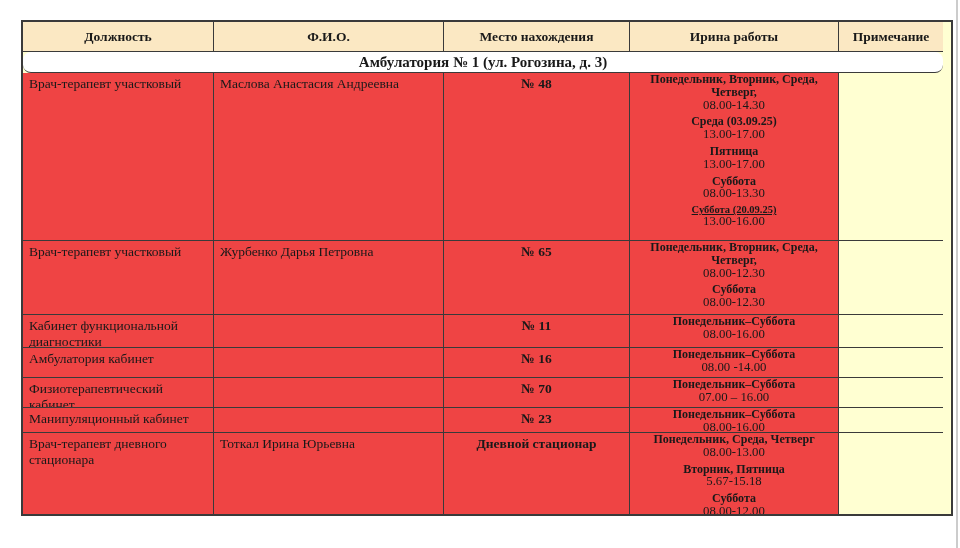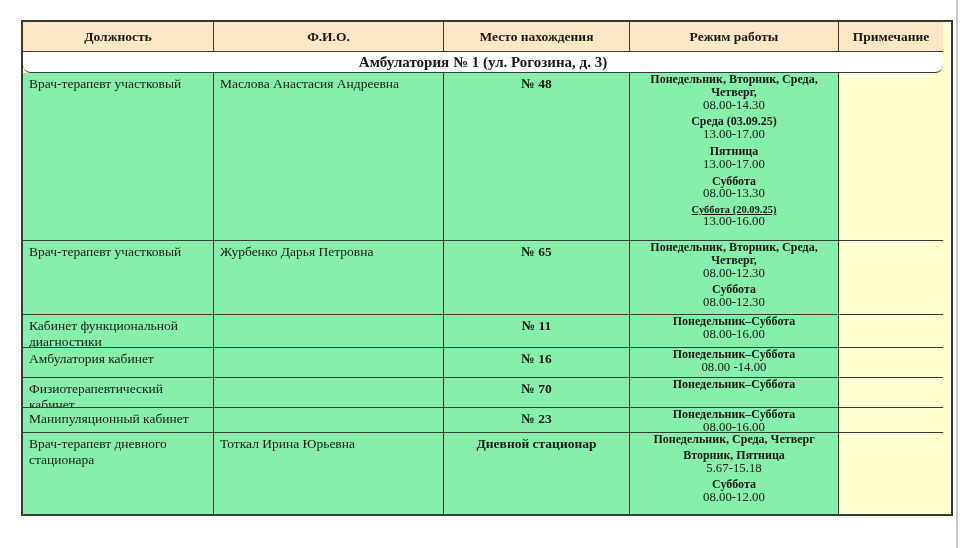--- a/index.html
+++ b/index.html
@@ -20,21 +20,21 @@
     display:grid;
     grid-template-columns:191px 230px 186px 209px 104px;
     grid-template-rows:30px 21px 168px 74px 33px 30px 30px 25px 81px;
     background:#ffffd2;
   }
   .cell{
     box-sizing:border-box;
     border-right:1px solid #3a3a3a;
     border-bottom:1px solid #3a3a3a;
     overflow:hidden;
-    background:#86efac;
+    background:#ef4444;
   }
   .cell.last-col{border-right:none;}
   .cell.last-row{border-bottom:none;}
   .th{
     background:#fbe8c3;
     display:flex;align-items:center;justify-content:center;
     font-weight:bold;font-size:13.5px;text-align:center;
   }
   .section{
     grid-column:1 / -1;
@@ -58,21 +58,21 @@
   .sched-time{font-size:12.8px;line-height:1.06;}
   .note{background:#ffffd2;}
 </style>
 </head>
 <body>
 
 <div class="tbl">
     <div class="cell th">Должность</div>
     <div class="cell th">Ф.И.О.</div>
     <div class="cell th">Место нахождения</div>
-    <div class="cell th">Режим работы</div>
+    <div class="cell th">Ирина работы</div>
     <div class="cell th last-col">Примечание</div>
     <div class="cell section last-col">Амбулатория № 1 (ул. Рогозина, д. 3)</div>
     <div class="cell pos">Врач-терапевт участковый</div>
     <div class="cell name">Маслова Анастасия Андреевна</div>
     <div class="cell loc">№ 48</div>
     <div class="cell sched">
       <div class="sched-entry">
         <div class="sched-days">Понедельник, Вторник, Среда, Четверг,</div>
         <div class="sched-time">08.00-14.30</div>
       </div>
@@ -127,39 +127,41 @@
         <div class="sched-time">08.00 -14.00</div>
       </div>
     </div>
     <div class="cell note last-col"></div>
     <div class="cell pos">Физиотерапевтический кабинет</div>
     <div class="cell name"></div>
     <div class="cell loc">№ 70</div>
     <div class="cell sched">
       <div class="sched-entry">
         <div class="sched-days">Понедельник–Суббота</div>
+        <div class="sched-time">07.00 – 16.00</div>
       </div>
     </div>
     <div class="cell note last-col"></div>
     <div class="cell pos">Манипуляционный кабинет</div>
     <div class="cell name"></div>
     <div class="cell loc">№ 23</div>
     <div class="cell sched">
       <div class="sched-entry">
         <div class="sched-days">Понедельник–Суббота</div>
         <div class="sched-time">08.00-16.00</div>
       </div>
     </div>
     <div class="cell note last-col"></div>
     <div class="cell pos last-row">Врач-терапевт дневного стационара</div>
     <div class="cell name last-row">Тоткал Ирина Юрьевна</div>
     <div class="cell loc last-row">Дневной стационар</div>
     <div class="cell sched last-row">
       <div class="sched-entry">
         <div class="sched-days">Понедельник, Среда, Четверг</div>
+        <div class="sched-time">08.00-13.00</div>
       </div>
       <div class="sched-entry">
         <div class="sched-days">Вторник, Пятница</div>
         <div class="sched-time">5.67-15.18</div>
       </div>
       <div class="sched-entry">
         <div class="sched-days">Суббота</div>
         <div class="sched-time">08.00-12.00</div>
       </div>
     </div>

